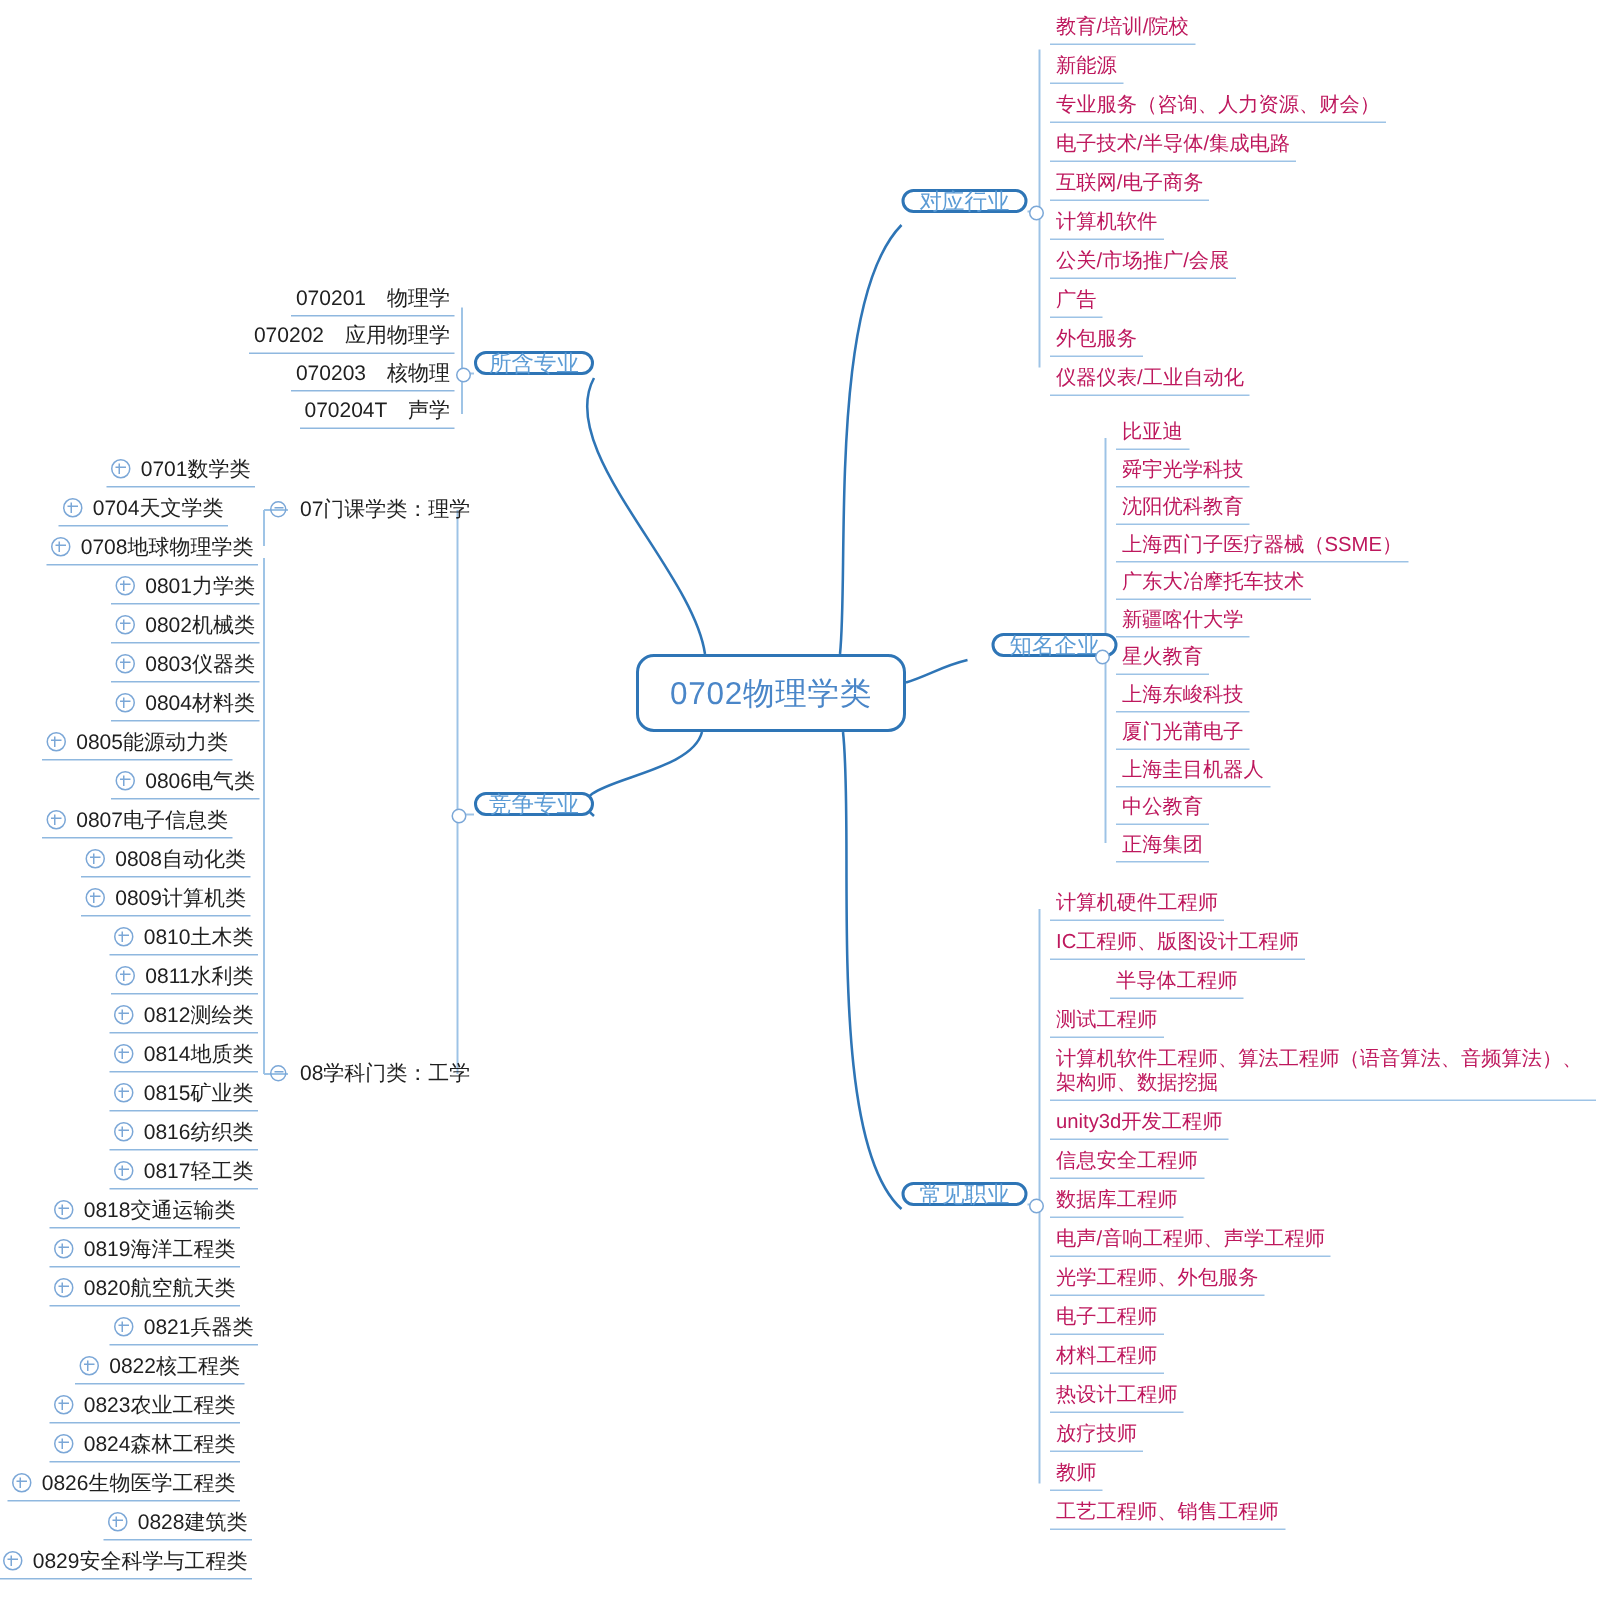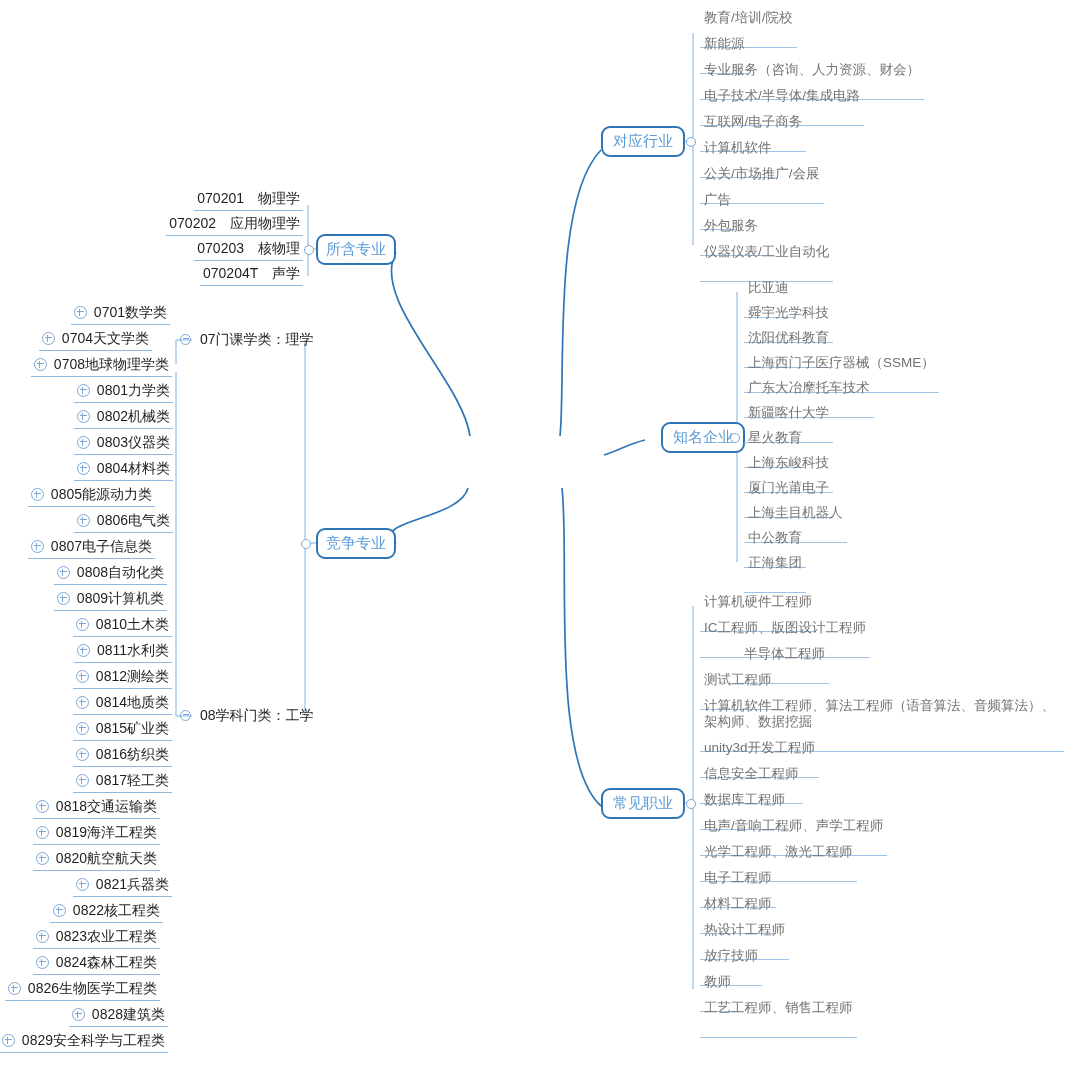--- a/index.html
+++ b/index.html
@@ -16,33 +16,33 @@
     position:absolute;box-sizing:border-box;
     border:2px solid #2E75B6;border-radius:10px;background:#ffffff;
     display:flex;align-items:center;justify-content:center;
     color:#5B9BD5;white-space:nowrap;
   }
   .node.root{
     left:424px;top:436px;width:180px;height:52px;border-radius:12px;
     font-size:21px;color:#4A86C8;letter-spacing:.5px;
   }
   .node.branch{
-    height:31px;border-radius:9px;font-size:15px;color:#5B9BD5;
+    height:16px;border-radius:9px;font-size:15px;color:#5B9BD5;
     padding:0 9px;
   }
   #branch-hangye{left:601px;top:126px;width:84px;}
   #branch-qiye{left:645px;top:422px;width:84px;margin-left:16px;}
   #branch-zhiye{left:601px;top:788px;width:84px;}
   #branch-zhuanye{left:316px;top:234px;width:80px;}
   #branch-jingzheng{left:316px;top:528px;width:80px;}
 
   
   .leaf{
-    position:absolute;font-size:13.5px;line-height:16px;color:#737373;
-    white-space:nowrap;padding:2px 4px 21px 4px;
+    position:absolute;font-size:13.5px;line-height:16px;color:#be185d;
+    white-space:nowrap;padding:2px 4px 3px 4px;
     border-bottom:1.2px solid #9DC3E6;
   }
   .leaf.wrap{white-space:normal;}
 
   
   .lrow{
     position:absolute;font-size:14px;line-height:17px;color:#1f1f1f;
     white-space:nowrap;padding:1px 3px 3px 3px;
     border-bottom:1.4px solid #8FB8DF;
     text-align:right;
@@ -113,20 +113,23 @@
       <path d="M305,543 L316,543"></path>
 
       <path d="M176,340 L176,364"></path>
       <path d="M176,340 L192,340"></path>
 
       <path d="M176,372 L176,716"></path>
       <path d="M176,716 L192,716"></path>
     </g>
   </svg>
 
+  <div class="node root">
+    <span>0702物理学类</span>
+  </div>
 
   <div class="node branch" id="branch-hangye">
     <span>对应行业</span>
   </div>
   <div class="knob-dot" style="left:686px;top:137px"></div>
 
   <div class="node branch" id="branch-qiye">
     <span>知名企业</span>
   </div>
   <div class="knob-dot" style="left:730px;top:433px"></div>
@@ -172,21 +175,21 @@
 
   <div class="leaf" style="left:700px;top:592px">计算机硬件工程师</div>
   <div class="leaf" style="left:700px;top:618px">IC工程师、版图设计工程师</div>
   <div class="leaf" style="left:740px;top:644px">半导体工程师</div>
   <div class="leaf" style="left:700px;top:670px">测试工程师</div>
   <div class="leaf wrap" style="left:700px;top:696px;width:356px">计算机软件工程师、算法工程师（语音算法、音频算法）、架构师、数据挖掘</div>
   <div class="leaf" style="left:700px;top:738px">unity3d开发工程师</div>
   <div class="leaf" style="left:700px;top:764px">信息安全工程师</div>
   <div class="leaf" style="left:700px;top:790px">数据库工程师</div>
   <div class="leaf" style="left:700px;top:816px">电声/音响工程师、声学工程师</div>
-  <div class="leaf" style="left:700px;top:842px">光学工程师、激光工程师</div>
+  <div class="leaf" style="left:700px;top:842px">光学工程师、外包服务</div>
   <div class="leaf" style="left:700px;top:868px">电子工程师</div>
   <div class="leaf" style="left:700px;top:894px">材料工程师</div>
   <div class="leaf" style="left:700px;top:920px">热设计工程师</div>
   <div class="leaf" style="left:700px;top:946px">放疗技师</div>
   <div class="leaf" style="left:700px;top:972px">教师</div>
   <div class="leaf" style="left:700px;top:998px">工艺工程师、销售工程师</div>
 
   <div class="lrow" style="right:777px;top:189px">070201　物理学</div>
   <div class="lrow" style="right:777px;top:214px">070202　应用物理学</div>
   <div class="lrow" style="right:777px;top:239px">070203　核物理</div>

